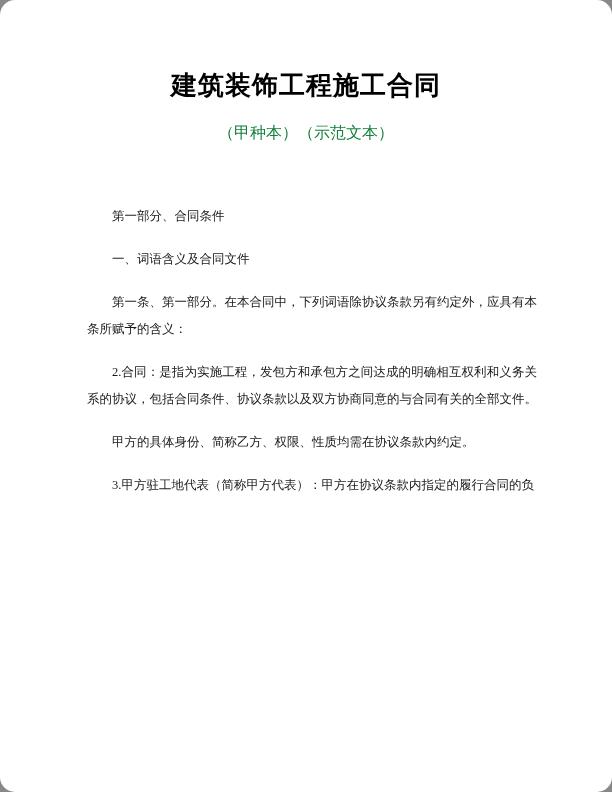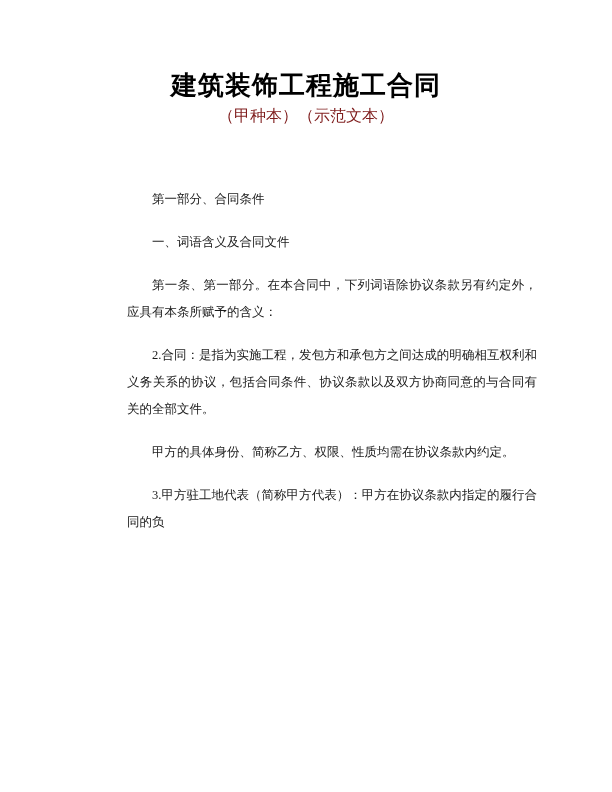--- a/index.html
+++ b/index.html
@@ -10,46 +10,46 @@
   }
 
   .page {
     position: relative;
     width: 612px;
     height: 792px;
     margin: 0 auto;
     background: #ffffff;
     color: #1a1a1a;
     overflow: hidden;
+    border-radius: 15px;
   }
 
   .doc-title {
     padding-top: 70px;
     font-size: 26px;
     line-height: 32px;
     font-weight: bold;
     text-align: center;
     letter-spacing: 1px;
     color: #000000;
   }
 
   .doc-subtitle {
-    margin-top: 4px;
+    margin-top: 21px;
     font-size: 16px;
     line-height: 20px;
     font-weight: normal;
     text-align: center;
-    color: #7f1d1d;
+    color: #15803d;
   }
 
   .doc-body {
     margin-top: 60px;
     padding-left: 87px;
     padding-right: 75px;
-    margin-left: 40px;
   }
 
   .doc-body p {
     font-size: 12.5px;
     line-height: 27px;
     margin: 0 0 16px 0;
     text-indent: 2em;
     text-align: justify;
     color: #1a1a1a;
     word-break: break-all;

